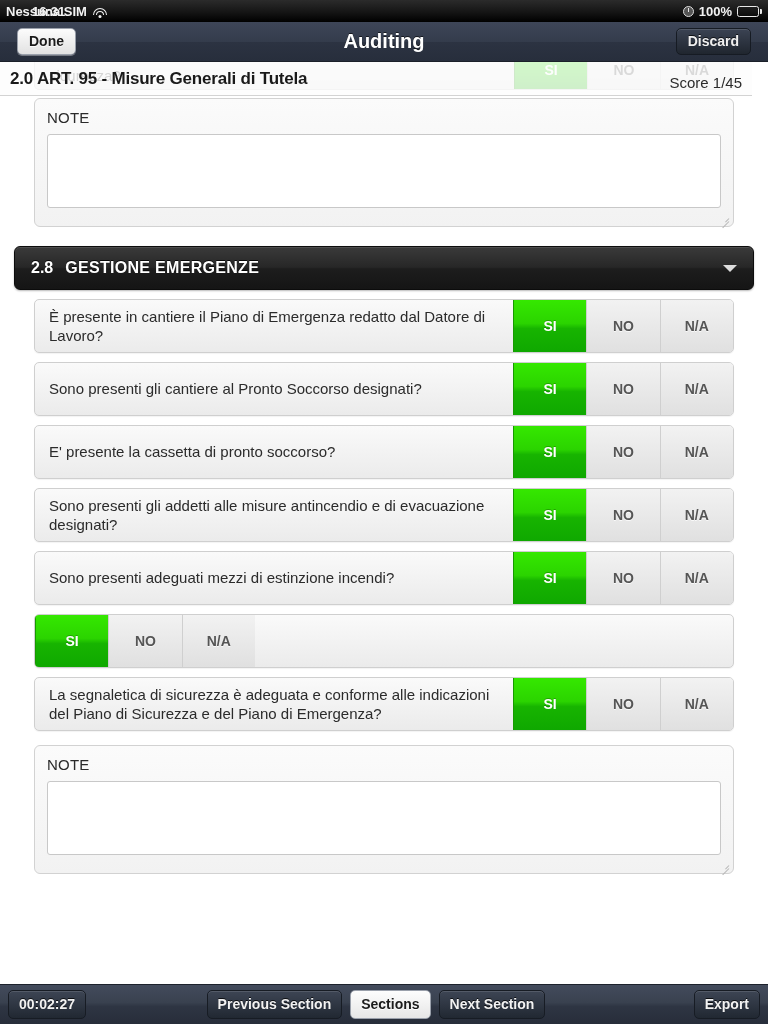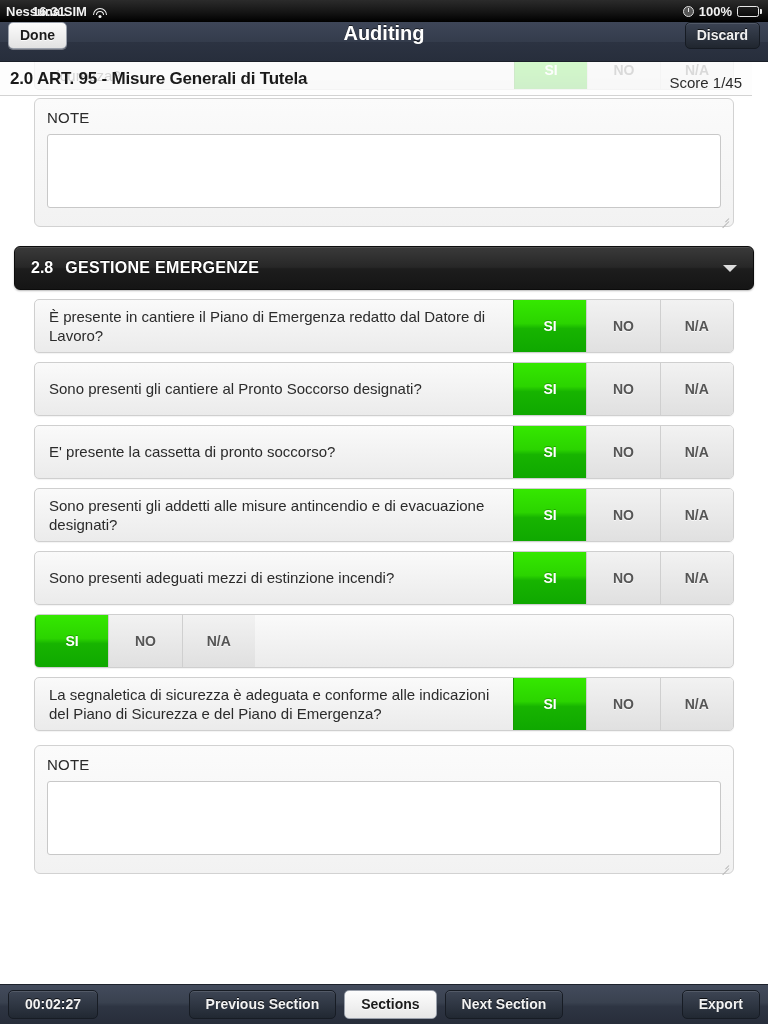--- a/index.html
+++ b/index.html
@@ -33,21 +33,21 @@
   .batt { display:flex; align-items:center; }
   .batt-body { width:22px; height:11px; border:1.5px solid #e8e8e8; border-radius:2.5px; padding:1px; }
   .batt-fill { width:100%; height:100%; background:#e8e8e8; border-radius:1px; }
   .batt-cap { width:2px; height:5px; background:#e8e8e8; border-radius:0 1px 1px 0; margin-left:1px; }
 
   
   .navbar {
     position: absolute; top: 22px; left: 0; right: 0; height: 40px;
     background: linear-gradient(#3e4658 0%, #343c4c 50%, #2c3342 51%, #272e3c 100%);
     border-bottom: 1px solid #1b2029;
-    display: flex; align-items: flex-start; padding: 0 8px;
+    display: flex; align-items: center; padding: 0 17px;
     z-index: 55;
   }
   .nav-title {
     position: absolute; left: 0; right: 0; text-align: center;
     color: #ffffff; font-size: 20px; font-weight: bold;
     text-shadow: 0 -1px 0 rgba(0,0,0,.6);
     pointer-events: none;
   }
   .nav-btn {
     position: relative; z-index: 2;
@@ -181,21 +181,21 @@
 
   
   .toolbar {
     position: absolute; bottom: 0; left: 0; right: 0; height: 40px;
     background: linear-gradient(#434b5c 0%, #39414f 45%, #2e3543 55%, #272d3a 100%);
     border-top: 1px solid #1d222c;
     display: flex; align-items: center; padding: 0 8px;
     z-index: 50;
   }
   .tb-btn {
-    font-size: 14px; font-weight: bold; padding: 5px 16px;
+    font-size: 14px; font-weight: bold; padding: 5px 10px;
     border-radius: 5px; cursor: pointer; line-height: 1.15;
   }
   .tb-btn.dark {
     background: linear-gradient(#3d4554, #212832);
     color: #f2f2f2; border: 1px solid #171c24;
     text-shadow: 0 -1px 0 rgba(0,0,0,.75);
     box-shadow: inset 0 1px 0 rgba(255,255,255,.12);
   }
   .tb-btn.light {
     background: linear-gradient(#fdfdfd, #e6e6e6);

